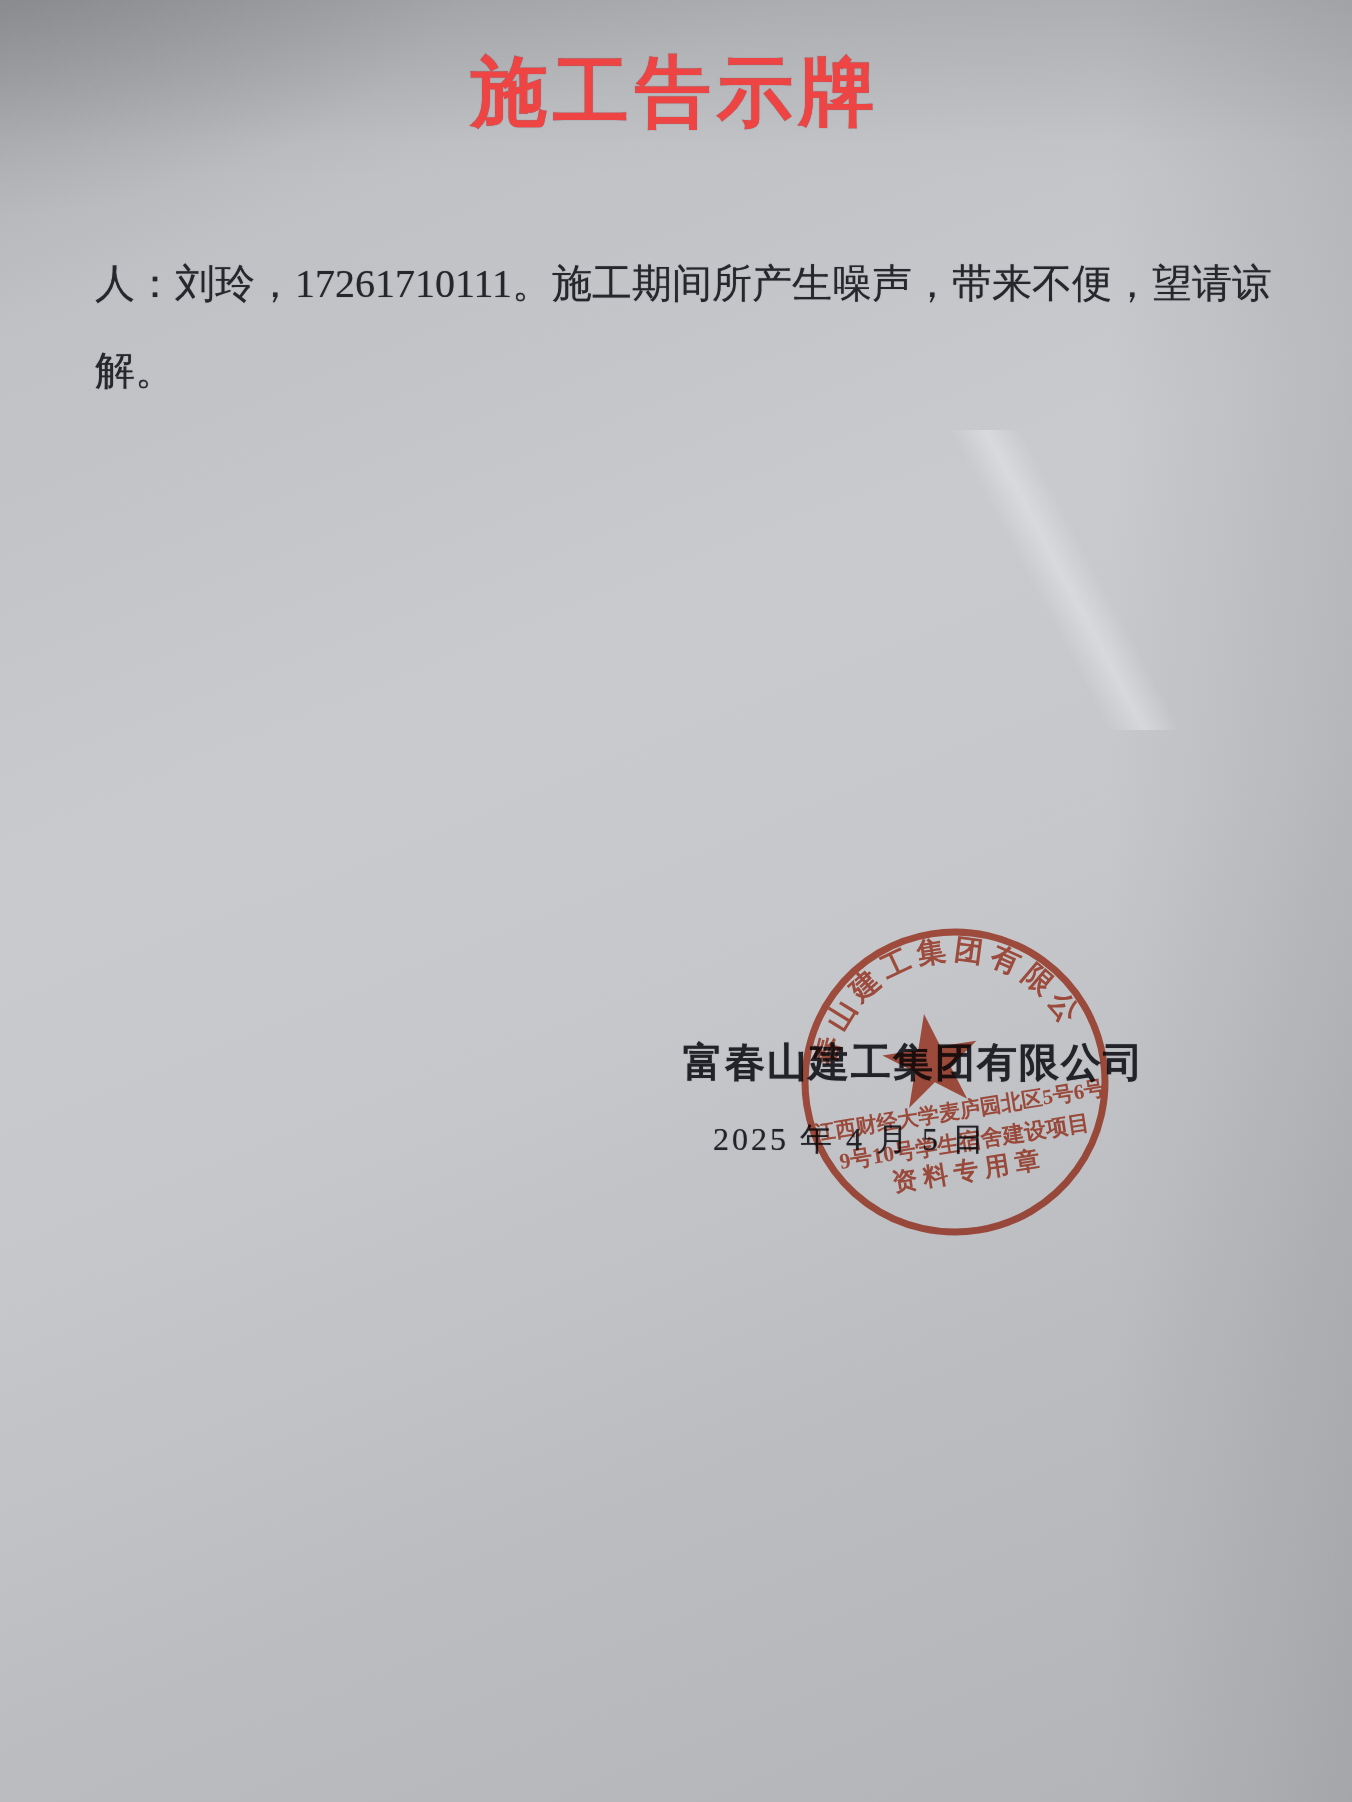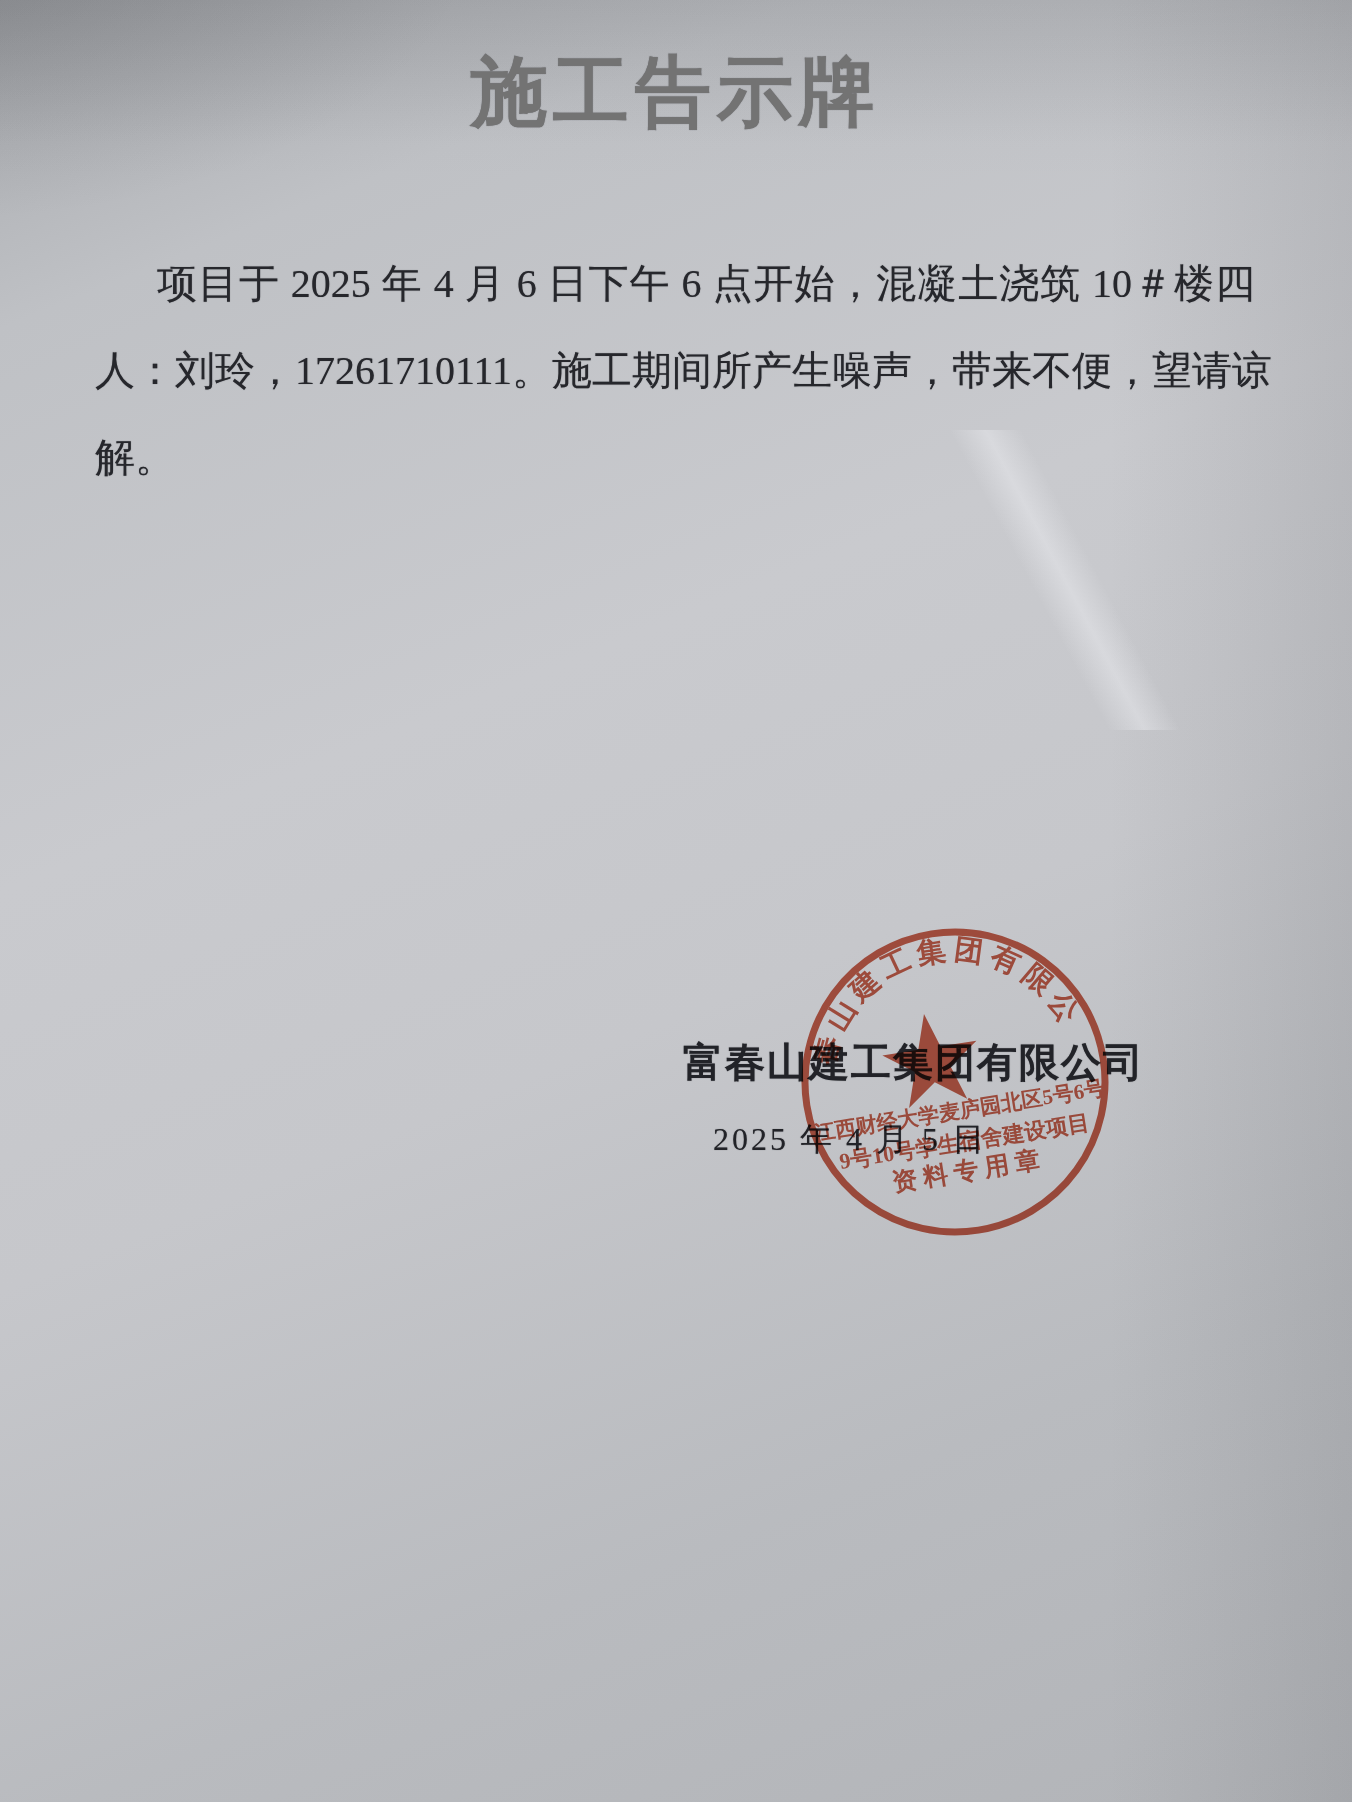--- a/index.html
+++ b/index.html
@@ -20,21 +20,21 @@
       linear-gradient(0deg, transparent 90%, rgba(90,92,96,.06) 100%);
   }
   .crease{
     position:absolute;left:920px;top:430px;width:290px;height:300px;
     pointer-events:none;
     background:linear-gradient(62deg, transparent 42%, rgba(236,237,241,.45) 50%, transparent 58%);
   }
   .doc-title{
     position:absolute;left:0;top:42px;width:1352px;
     text-align:center;
-    font-size:76px;font-weight:bold;color:#737373;
+    font-size:76px;font-weight:bold;color:#ef4444;
     letter-spacing:6px;
     text-shadow:0 0 1px rgba(32,33,38,.55);
   }
   .doc-body{
     position:absolute;left:95px;top:240px;width:1160px;
     color:#26272c;
     font-size:40px;
     text-shadow:0 0 1px rgba(38,39,44,.5);
   }
   .para-line{
@@ -68,21 +68,20 @@
 </style>
 </head>
 <body>
 
 <div class="photo-overlay"></div>
 <div class="crease"></div>
 
 <div class="doc-title">施工告示牌</div>
 
 <div class="doc-body">
-  <div class="para-line first">项目于 2025 年 4 月 6 日下午 6 点开始，混凝土浇筑 10＃楼四</div>
   <div class="para-line">人：刘玲，17261710111。施工期间所产生噪声，带来不便，望请谅</div>
   <div class="para-line last">解。</div>
 </div>
 
 <div class="signature company-line">富春山建工集团有限公司</div>
 <div class="signature date-line">2025 年 4 月 5 日</div>
 
 <svg class="seal" viewBox="0 0 340 340" xmlns="http://www.w3.org/2000/svg">
   <g transform="rotate(-9 170 170)" fill="#c44a32">
     <circle cx="170" cy="170" r="150" fill="none" stroke="#c44a32" stroke-width="7"></circle>

